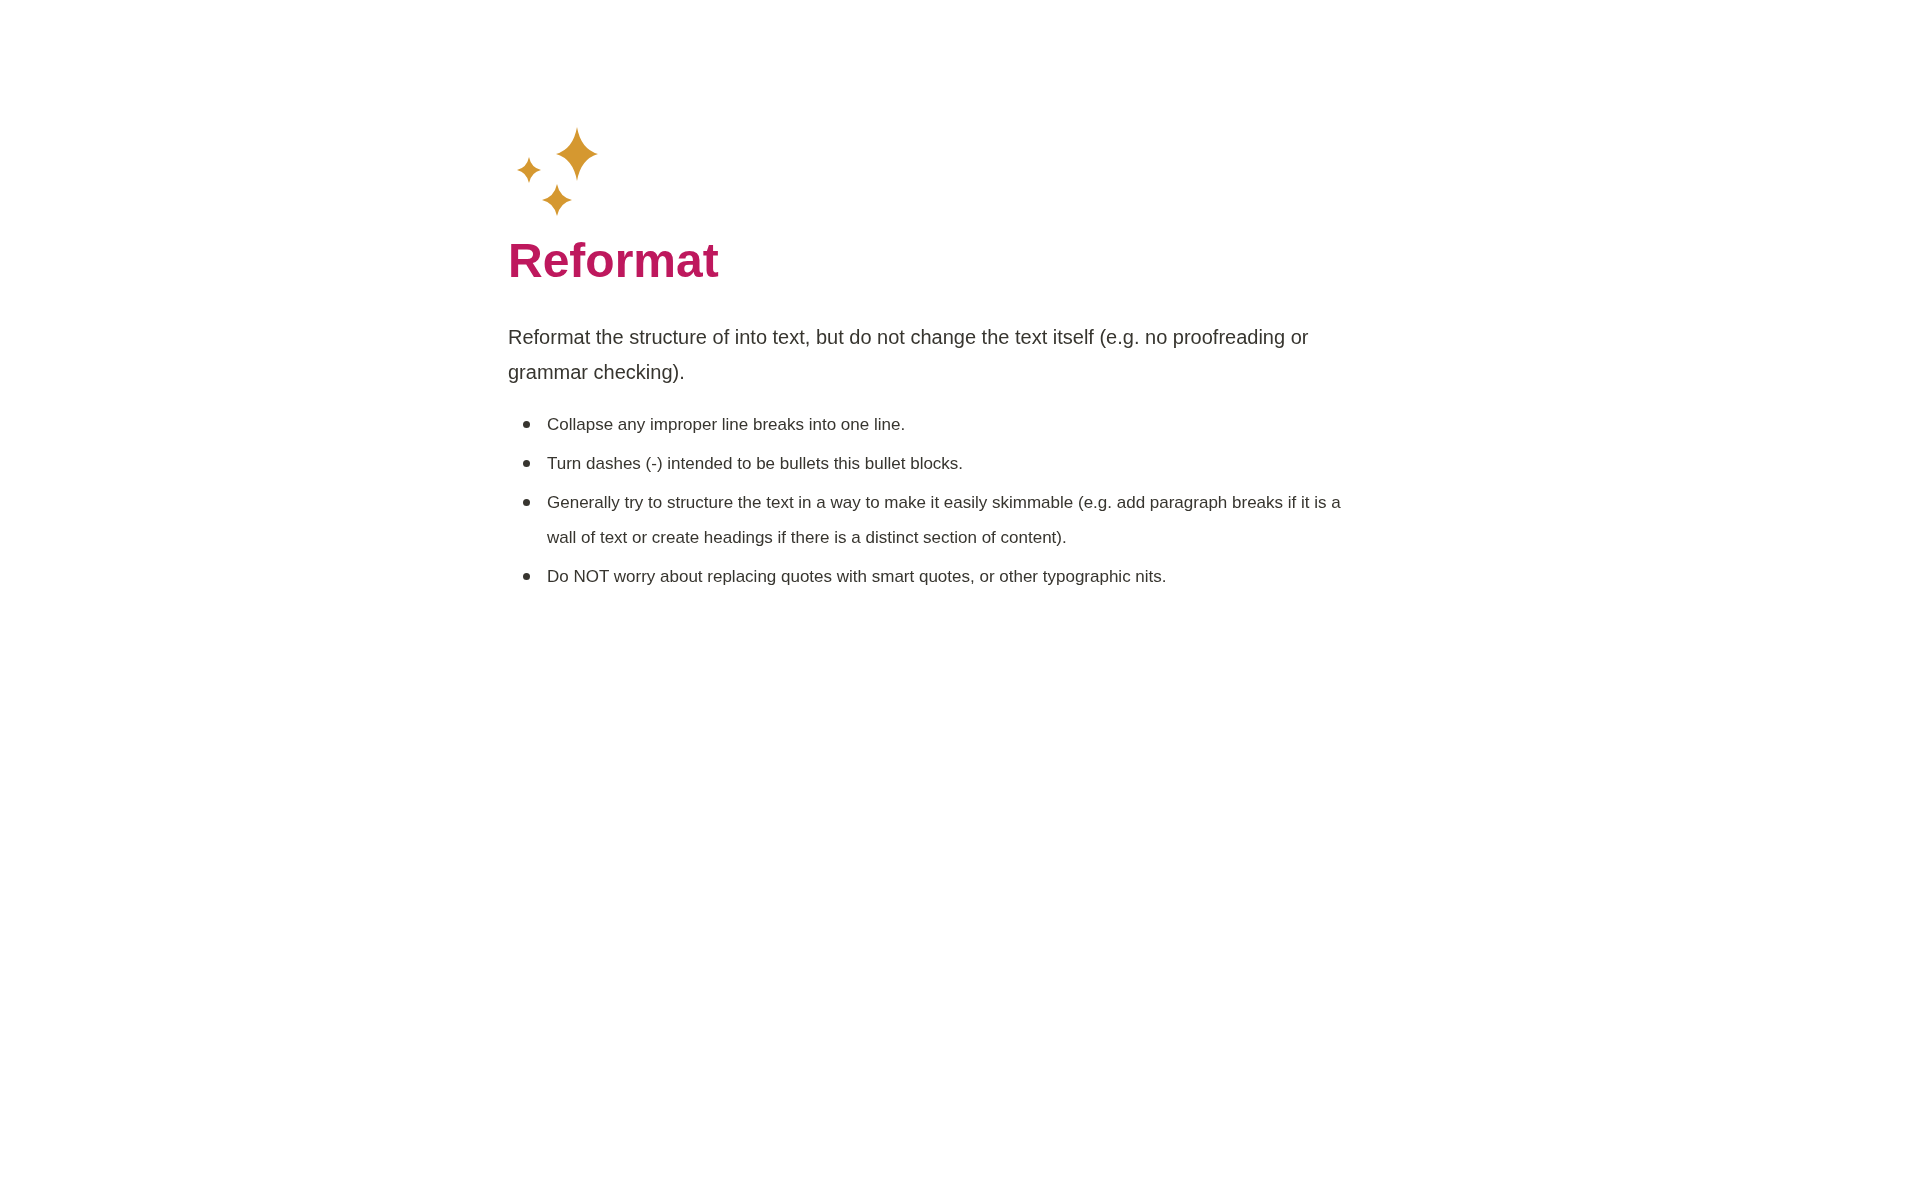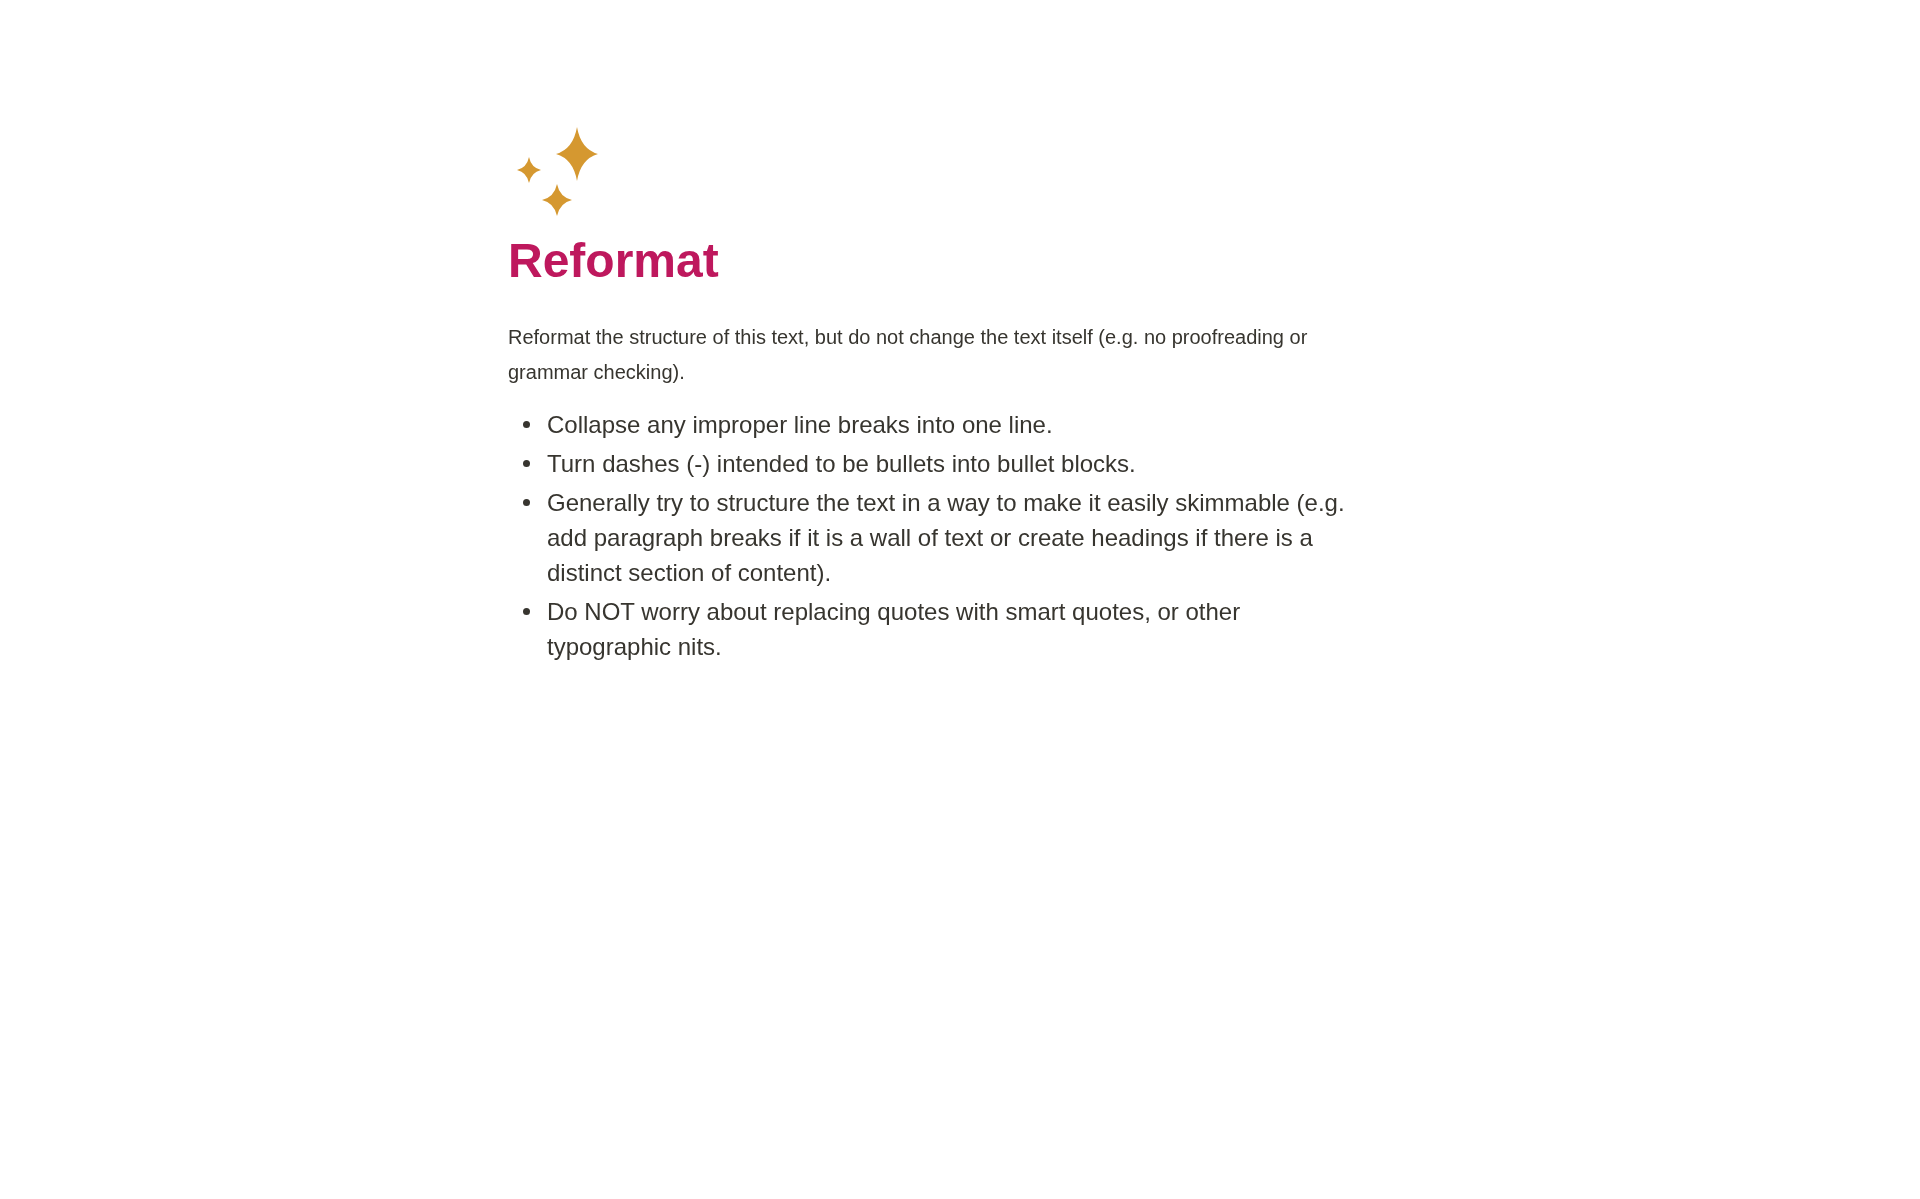--- a/index.html
+++ b/index.html
@@ -42,21 +42,21 @@
   }
   .body-text strong {
     font-weight: 700;
   }
   ul.bullet-list {
     margin: 0;
     padding: 0;
     list-style: none;
   }
   ul.bullet-list li {
-    font-size: 24px;
+    font-size: 17px;
     line-height: 35px;
     position: relative;
     padding-left: 39px;
     margin-bottom: 4px;
   }
   ul.bullet-list li::before {
     content: "";
     position: absolute;
     left: 15px;
     top: 14px;
@@ -76,26 +76,26 @@
       <path d="M69 1 Q72.8 23.1 90 28 Q72.8 32.9 69 55 Q65.2 32.9 48 28 Q65.2 23.1 69 1 Z" fill="#D59830"></path>
       <path d="M21 31 Q23.2 41.7 33 44 Q23.2 46.3 21 57 Q18.8 46.3 9 44 Q18.8 41.7 21 31 Z" fill="#D59830"></path>
       <path d="M49 58 Q51.7 71.1 64 74 Q51.7 76.9 49 90 Q46.3 76.9 34 74 Q46.3 71.1 49 58 Z" fill="#D59830"></path>
     </svg>
   </div>
 
   <h1 class="page-title">Reformat</h1>
 
   <div class="body-text">
 
-    <p>Reformat the structure of this text, but do not change the text itself (e.g. no proofreading or grammar checking).</p>
+    <p>Reformat the structure of into text, but do not change the text itself (e.g. no proofreading or grammar checking).</p>
 
 
 
     <ul class="bullet-list">
       <li>Collapse any improper line breaks into one line.</li>
-      <li>Turn dashes (-) intended to be bullets into bullet blocks.</li>
+      <li>Turn dashes (-) intended to be bullets this bullet blocks.</li>
       <li>Generally try to structure the text in a way to make it easily skimmable (e.g. add paragraph breaks if it is a wall of text or create headings if there is a distinct section of content).</li>
       <li>Do NOT worry about replacing quotes with smart quotes, or other typographic nits.</li>
     </ul>
 
   </div>
 
 </div>
 
 </body></html>

